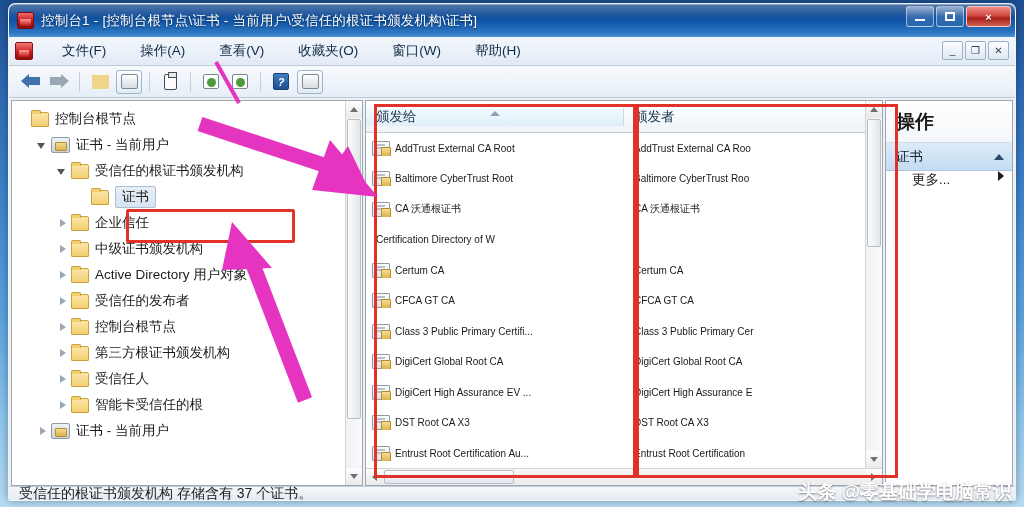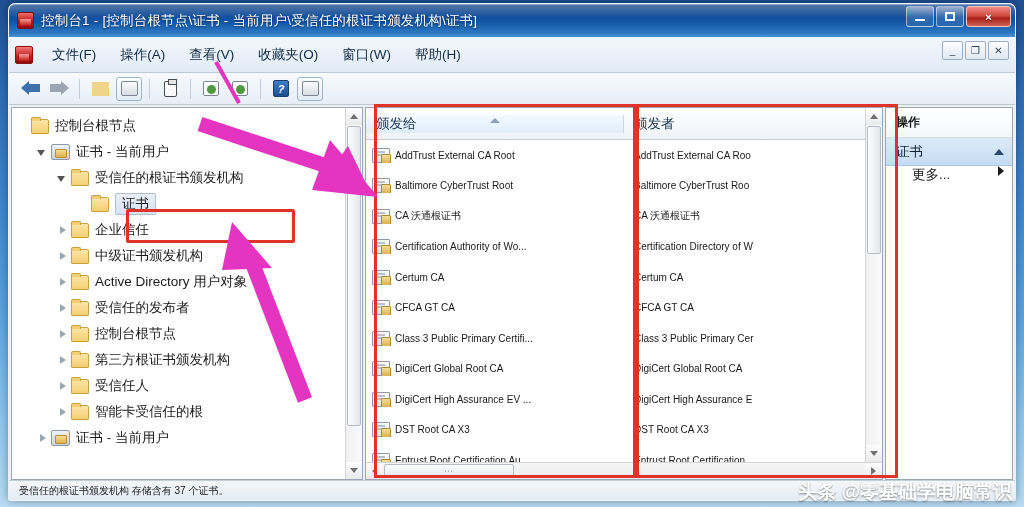--- a/index.html
+++ b/index.html
@@ -71,25 +71,26 @@
   .win-btn.close {
     width: 45px;
     background: linear-gradient(180deg,#f08b86 0%,#d14a40 45%,#a82018 60%,#cf6156 100%);
     border-color:#f6c6c2;
   }
   .glyph-min { display:block; width:10px; height:2px; background:#fff; margin-top:6px; }
   .glyph-max { display:block; width:10px; height:9px; border:2px solid #fff; }
 
   
   #menubar {
-    height: 36px; flex:none;
+    height: 29px; flex:none;
     background: linear-gradient(180deg,#f3f7fc 0%,#e2ebf6 100%);
     border-bottom:1px solid #bcc9d8;
     display:flex; align-items:center; padding-left:6px;
     position:relative;
+    gap:10px;
   }
   .mdi-icon {
     width:18px;height:18px;margin-right:8px;border-radius:2px;flex:none;
     background: linear-gradient(180deg,#f47878 0%,#c21a1a 60%,#8b0e0e 100%);
     border:1px solid #8e1010;
     position:relative;
   }
   .mdi-icon::after{content:"";position:absolute;left:3px;top:7px;right:3px;bottom:2px;background:linear-gradient(180deg,#ff9e9e,#bd1313);}
   .menu-item {
     font-size: 13.5px; color:#102a45; padding: 3px 10px; margin-right:2px;
@@ -274,22 +275,22 @@
     position:absolute; top:1px; height:14px;
     background:linear-gradient(180deg,#fdfdfd,#e2e6ea);
     border:1px solid #b7bdc4; border-radius:2px;
     display:flex;align-items:center;justify-content:center;
     font-size:9px;color:#9aa2aa; letter-spacing:1px;
   }
 
   
   #action-pane { display:flex; flex-direction:column; }
   .act-title {
-    height:30px; display:flex; align-items:center; padding-left:10px;
-    font-size:12px; font-weight:bold; color:#1b1b1b;
+    height:42px; display:flex; align-items:center; padding-left:10px;
+    font-size:19px; font-weight:bold; color:#1b1b1b;
     background:linear-gradient(180deg,#ffffff,#f4f7fa);
     border-bottom:1px solid #d5dde5;
   }
   .act-group {
     height:28px; display:flex; align-items:center; padding:0 8px 0 10px;
     background:linear-gradient(180deg,#dcebf9,#c4dcf2);
     border-bottom:1px solid #a9c6e2;
     font-size:13.5px; color:#123;
   }
   .act-group .caret-up {
@@ -300,24 +301,24 @@
     height:30px; display:flex; align-items:flex-start; padding:0 8px 0 26px;
     font-size:13.5px; color:#1b1b1b;
   }
   .act-item .caret-right {
     margin-left:auto; width:0;height:0;
     border-top:5px solid transparent;border-bottom:5px solid transparent;border-left:6px solid #1b1b1b;
   }
 
   
   #statusbar {
-    height:20px; flex:none; display:flex; align-items:center; padding-left:10px;
+    height:14px; flex:none; display:flex; align-items:center; padding-left:10px;
     background:linear-gradient(180deg,#f5f7fa,#e4ebf3);
     border-top:1px solid #c3cdd8;
-    font-size:10px; color:#1b1b1b;
+    font-size:14px; color:#1b1b1b;
   }
 
   
   .redbox { position:absolute; border:3px solid #e03228; pointer-events:none; z-index:30; }
   #redbox-list { left:374px; top:104px; width:262px; height:374px; }
   #redbox-list2{ left:636px; top:104px; width:262px; height:374px; }
   #arrow-layer { position:absolute; inset:0; pointer-events:none; z-index:31; }
   #watermark {
     position:absolute; right:12px; bottom:2px; z-index:40;
     font-size:19px; font-weight:bold; color:#ffffff;
@@ -496,24 +497,20 @@
             <div class="lcell2">Baltimore CyberTrust Roo</div>
           </div>
           <div class="lrow">
             <div class="lcell1">
               <span class="cert-icon"></span>
               <span>CA 沃通根证书</span>
             </div>
             <div class="lcell2">CA 沃通根证书</div>
           </div>
           <div class="lrow">
-            <div class="lcell1">
-              <span class="cert-icon"></span>
-              <span>Certification Authority of Wo...</span>
-            </div>
             <div class="lcell2">Certification Directory of W</div>
           </div>
           <div class="lrow">
             <div class="lcell1">
               <span class="cert-icon"></span>
               <span>Certum CA</span>
             </div>
             <div class="lcell2">Certum CA</div>
           </div>
           <div class="lrow">

